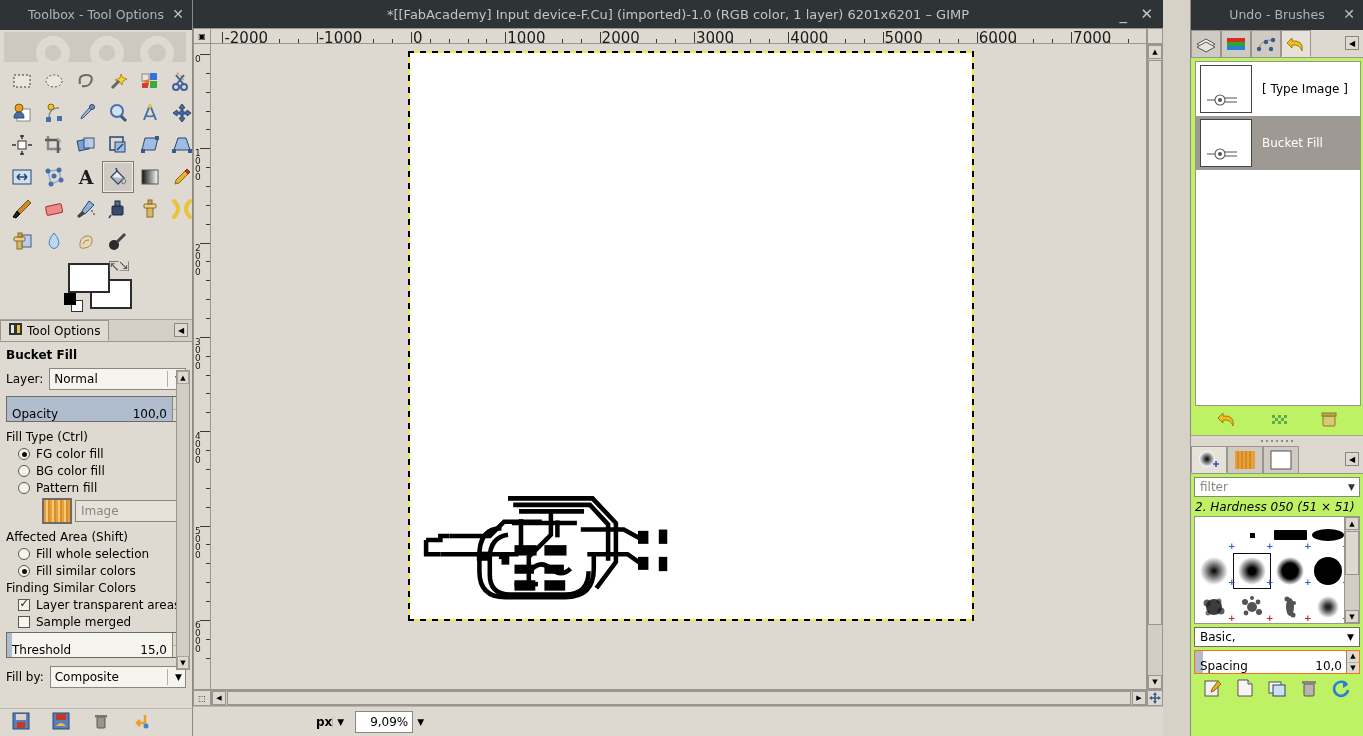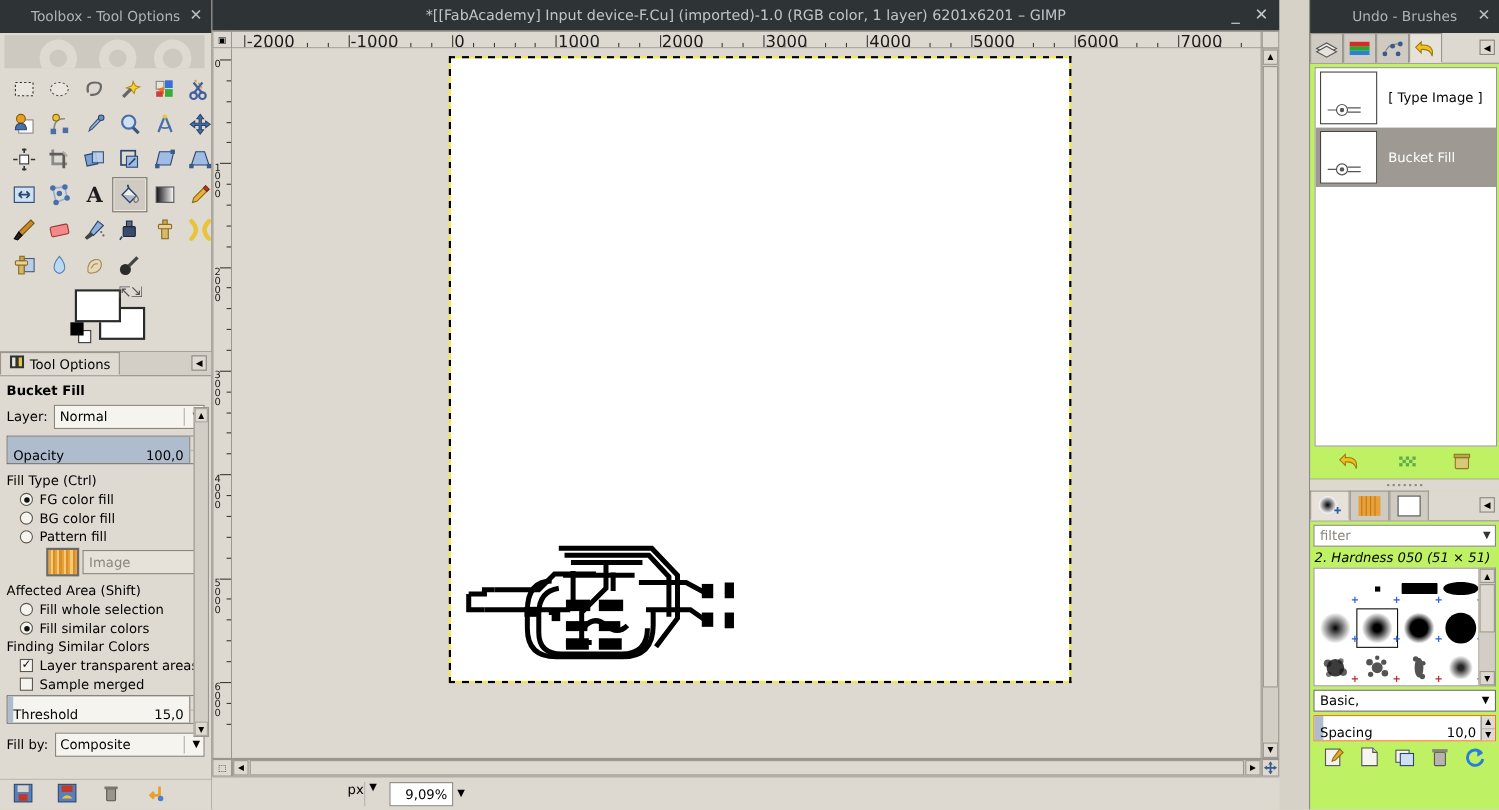--- a/index.html
+++ b/index.html
@@ -157,21 +157,21 @@
   .sbtn { position:absolute; background:#ddd9d0; border:1px solid #9b968d; display:flex;align-items:center;justify-content:center; font-size:7px; cursor:pointer;}
   .vscroll .sbtn { left:0; right:0; height:14px; }
   .hscroll .sbtn { top:0; bottom:0; width:14px; }
   .sthumb { position:absolute; background:#ddd9d0; border:1px solid #9b968d; }
   .corner-br { grid-row:3; grid-column:3; border:1px solid #9b968d; background:#ddd9d0; display:flex;align-items:center;justify-content:center;}
   .corner-bl { grid-row:3; grid-column:1; border:1px solid #9b968d; background:#ddd9d0; display:flex;align-items:center;justify-content:center;font-size:8px;}
   .corner-tr { grid-row:1; grid-column:3; border:1px solid #9b968d; background:#ddd9d0; display:flex;align-items:center;justify-content:center;font-size:8px;}
 
   .statusbar { height:30px; background:#ddd9d0; display:flex; align-items:center; gap:4px; padding:0 4px; border-top:1px solid #bdb8af;}
   .status-spacer { width:112px; }
-  .unitbox { height:22px; display:flex; padding:0 3px; font-size:12px; cursor:pointer;}
+  .unitbox { height:22px; display:flex; align-items:center; padding:0 3px; font-size:12px; cursor:pointer;font-weight:bold;}
   .tinyarrow { font-size:9px; padding:0 4px; cursor:pointer; border-left:1px solid #b9b4ab;}
   .zoombox { height:22px; min-width:58px; background:#fff; border:1px solid #8a857d; display:flex; align-items:center; justify-content:flex-end; padding:0 4px; font-size:12px;}
   .statustext { font-size:12.5px; margin-left:4px; }
 
   
   .rightdock { position:absolute; right:0; top:0; width:173px; height:736px; background:#bef264; border-left:1px solid #8d8a84; display:flex; flex-direction:column;}
   .rd-head { height:30px; background:#2e3436; position:relative;}
   .rd-head .tt { position:absolute; left:0;right:0; top:7px; text-align:center; color:#aeb5b8; font-size:12.5px;}
   .rd-head .cx { position:absolute; right:8px; top:6px; color:#b9c0c3; font-size:14px; cursor:pointer;}
   .rd-tabs { height:28px; background:#ddd9d0; display:flex; align-items:flex-end; border-bottom:1px solid #9b968d; position:relative;}

